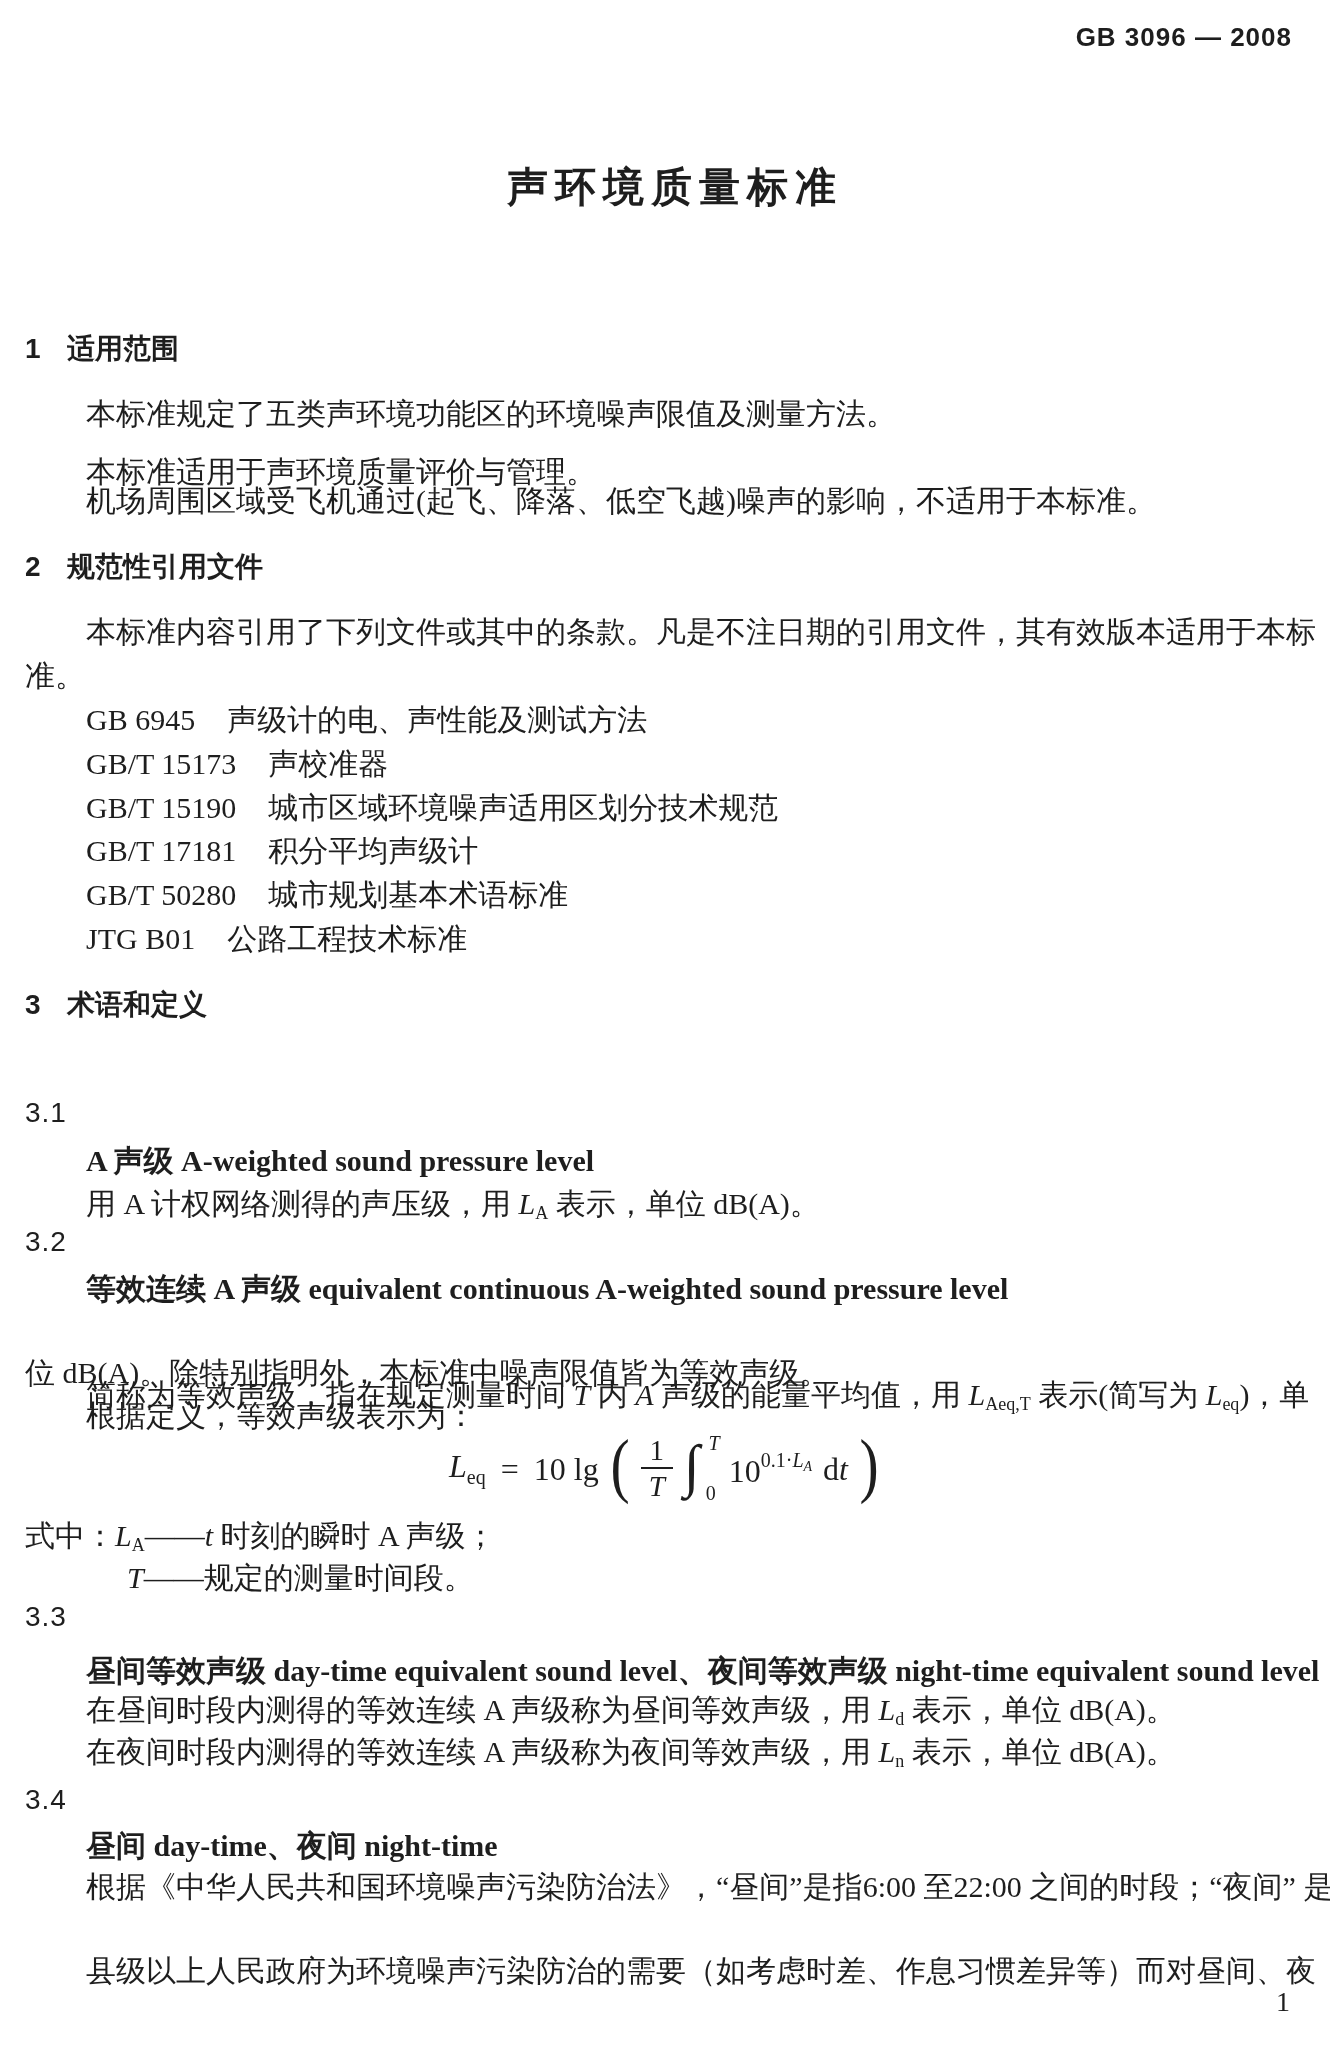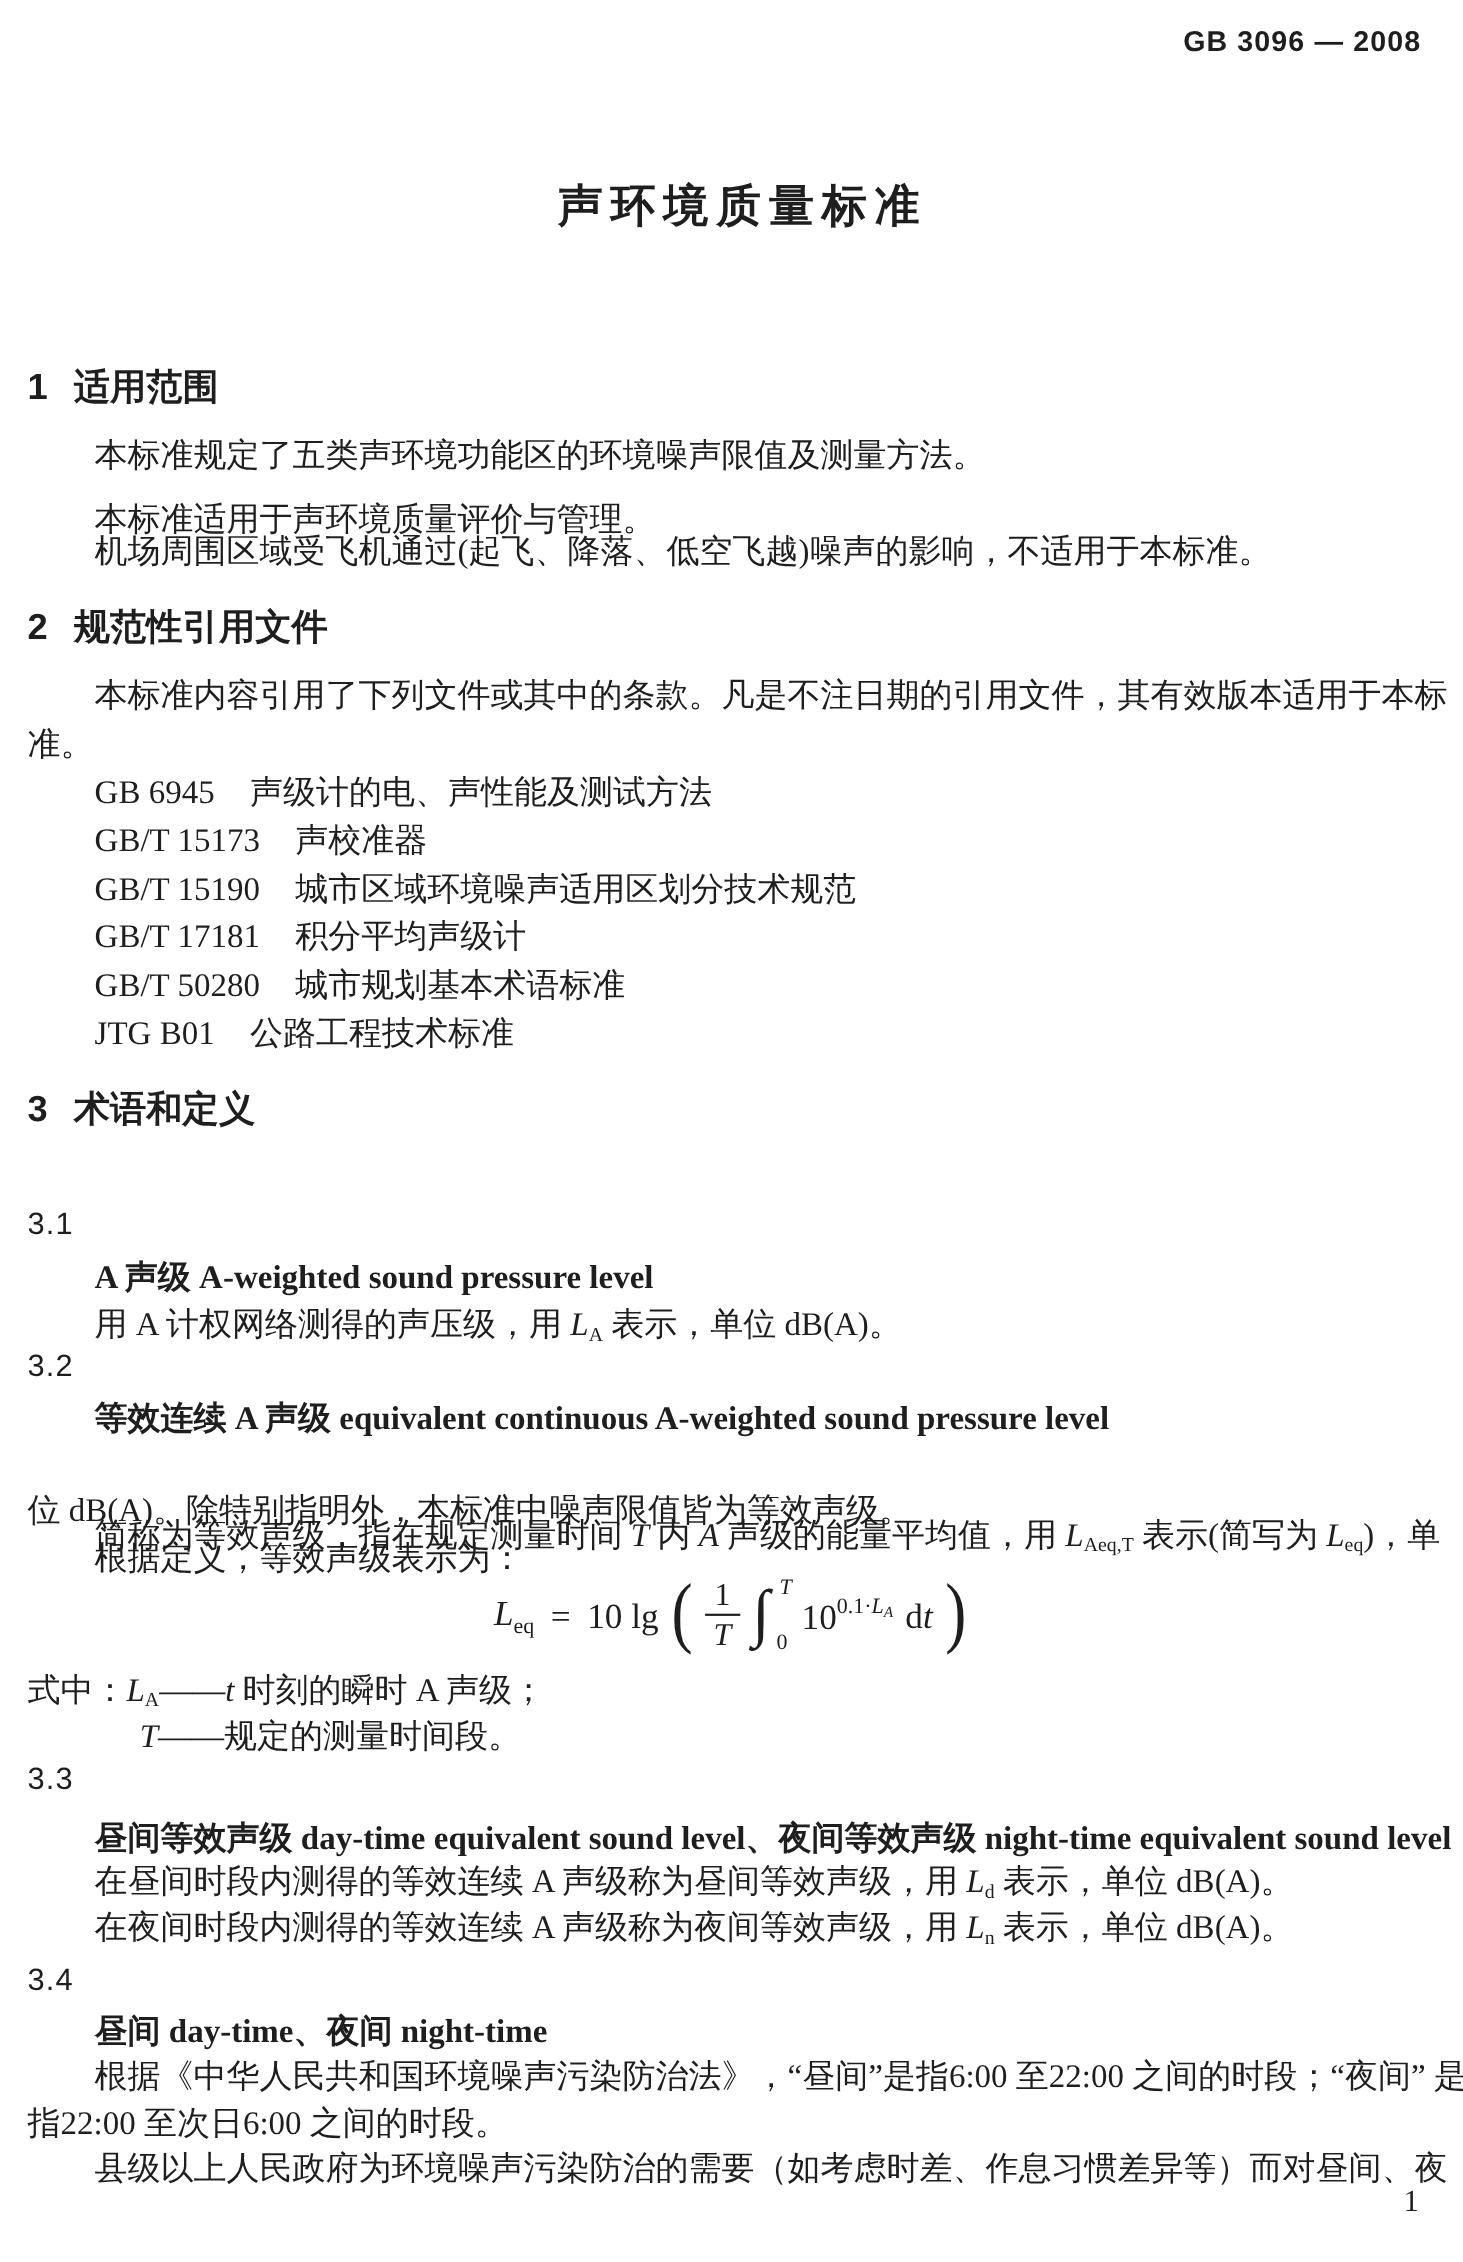--- a/index.html
+++ b/index.html
@@ -23,21 +23,21 @@
   
   .doc-title {
     top: 160px; left: 0; right: 0; text-align: center;
     font-family: "Liberation Sans", sans-serif;
     font-weight: bold; font-size: 41px; letter-spacing: 7px; padding-left: 20px;
   }
   
   .sec-head {
     left: 25px;
     font-family: "Liberation Sans", sans-serif;
-    font-weight: bold; font-size: 33px;
+    font-weight: bold; font-size: 28px;
   }
   .sec-head .sec-num { display: inline-block; min-width: 42px; }
   
   .sub-num {
     left: 25px;
     font-family: "Liberation Sans", sans-serif;
     font-size: 28px; letter-spacing: 1px;
   }
   
   .line { font-size: 30px; }
@@ -147,18 +147,17 @@
   <div class="abs line" style="top:1558px; left:127px"><span class="seg-i">T</span><span>——规定的测量时间段。</span></div>
 
   <div class="abs sub-num" style="top:1601px">3.3</div>
   <div class="abs line term" style="top:1651px">昼间等效声级  day-time equivalent sound level、夜间等效声级  night-time equivalent sound level</div>
   <div class="abs line indent" style="top:1690px"><span>在昼间时段内测得的等效连续 A 声级称为昼间等效声级，用 </span><span class="seg-i">L</span><span class="seg-sub">d</span><span> 表示，单位 dB(A)。</span></div>
   <div class="abs line indent" style="top:1732px"><span>在夜间时段内测得的等效连续 A 声级称为夜间等效声级，用 </span><span class="seg-i">L</span><span class="seg-sub">n</span><span> 表示，单位 dB(A)。</span></div>
 
   <div class="abs sub-num" style="top:1784px">3.4</div>
   <div class="abs line term" style="top:1826px">昼间  day-time、夜间  night-time</div>
   <div class="abs line indent" style="top:1867px">根据《中华人民共和国环境噪声污染防治法》，“昼间”是指6:00 至22:00 之间的时段；“夜间” 是</div>
-  <div class="abs line flush" style="top:1910px">指22:00 至次日6:00 之间的时段。</div>
   <div class="abs line indent" style="top:1951px">县级以上人民政府为环境噪声污染防治的需要（如考虑时差、作息习惯差异等）而对昼间、夜</div>
 
   <div class="abs page-num">1</div>
 
 </div>
 
 </body></html>

